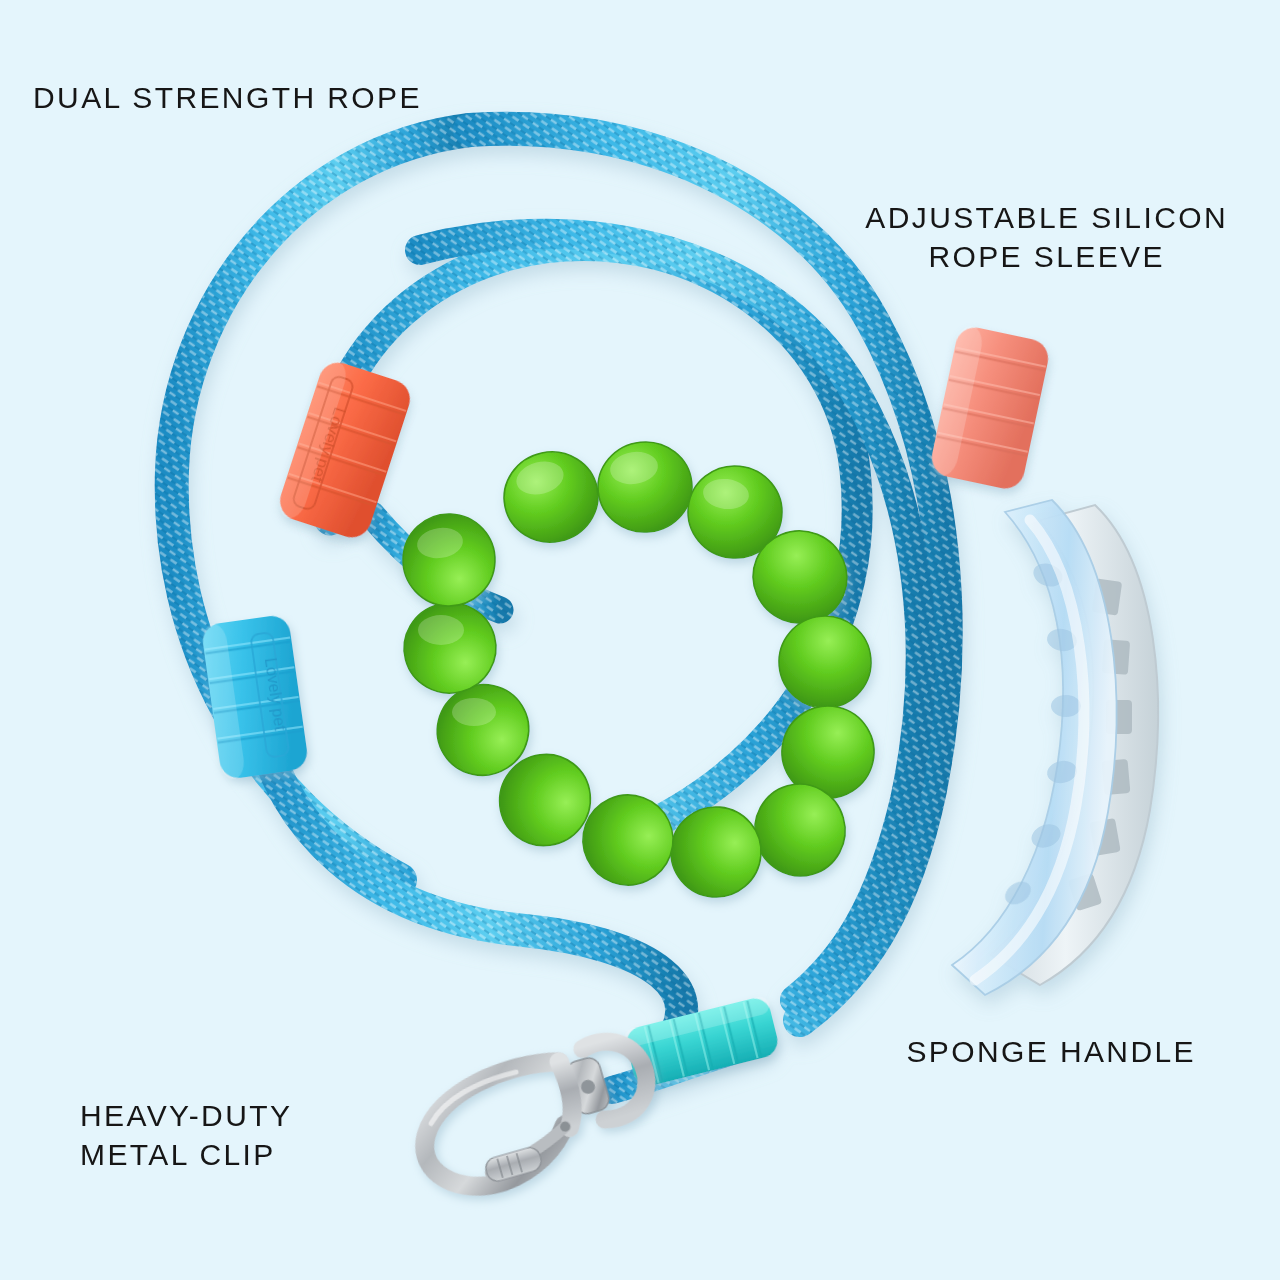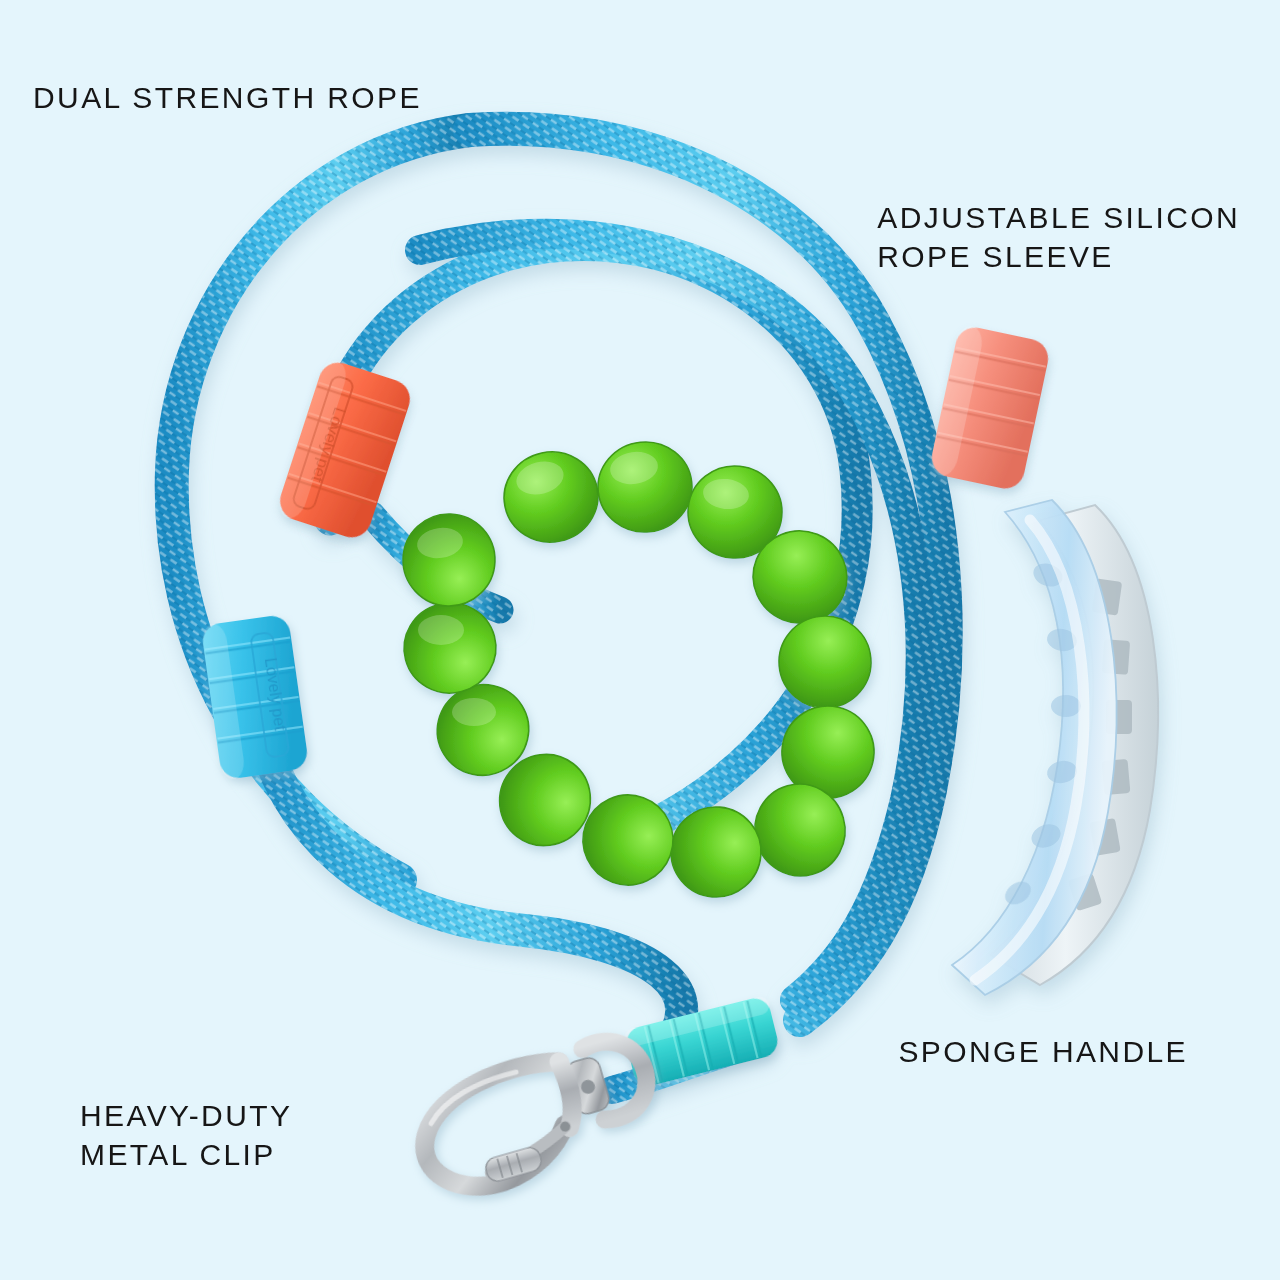--- a/index.html
+++ b/index.html
@@ -16,22 +16,22 @@
     color:#161616;
     font-family:"Liberation Sans", sans-serif;
     font-weight:300;
     font-size:30px;
     letter-spacing:2.4px;
     line-height:1.30;
     white-space:pre-line;
     text-transform:uppercase;
   }
   #label-rope{left:33px;top:78px;text-align:left;}
-  #label-sleeve{right:40px;top:198px;text-align:left;}
-  #label-handle{right:92px;top:1032px;text-align:right;}
+  #label-sleeve{right:52px;top:198px;text-align:center;}
+  #label-handle{right:84px;top:1032px;text-align:right;}
   #label-clip{left:80px;top:1096px;text-align:left;}
 </style>
 </head>
 <body>
 
 <div id="stage">
 
   <svg class="scene" viewBox="0 0 1280 1280">
     <defs>
 

